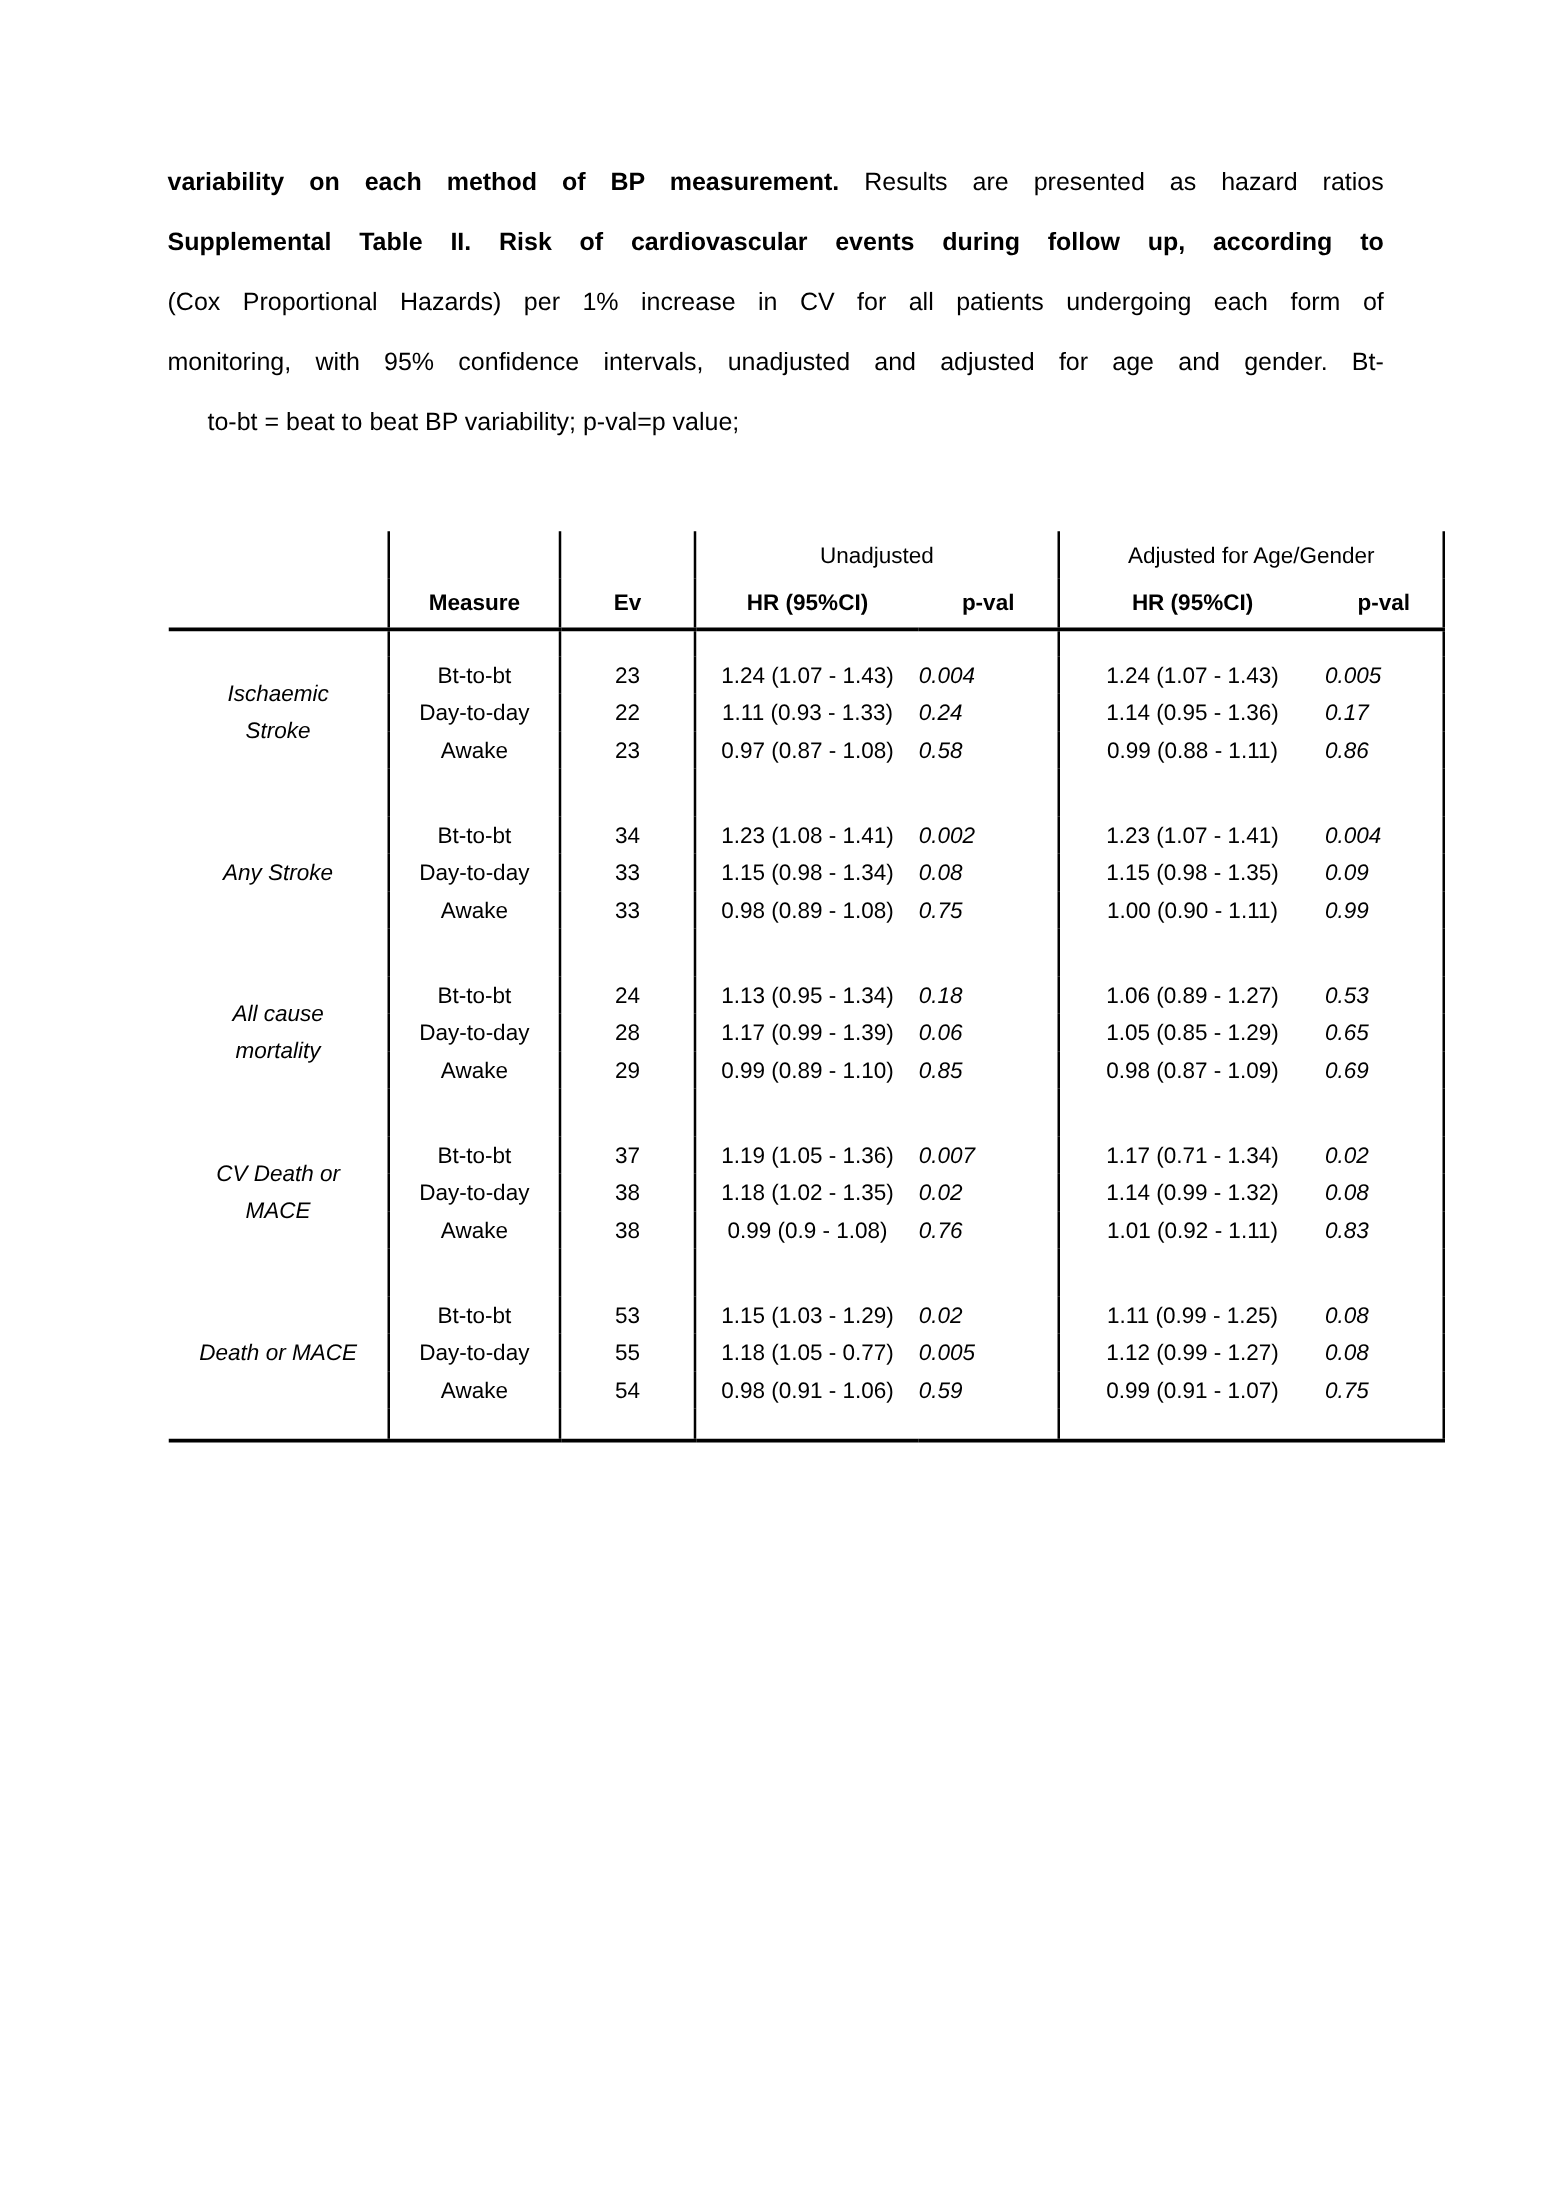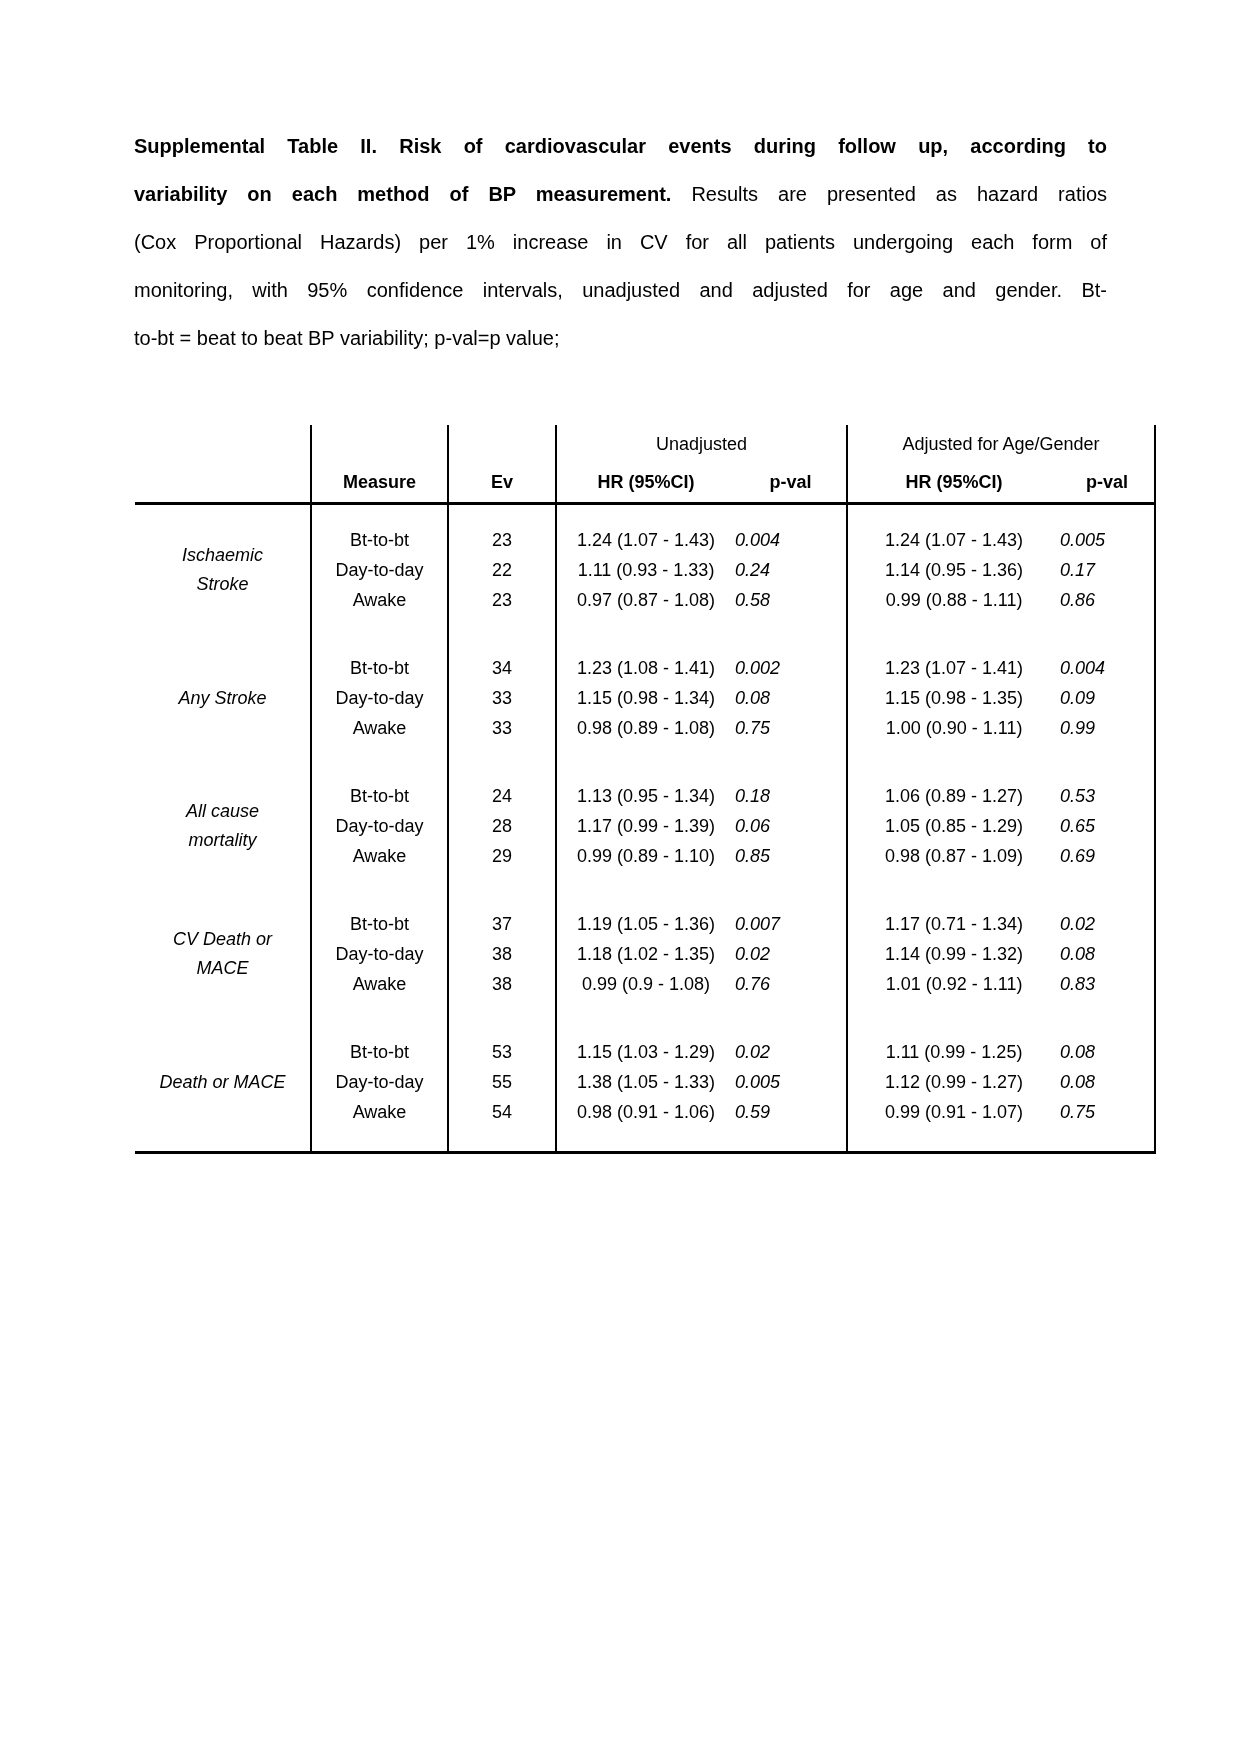--- a/index.html
+++ b/index.html
@@ -5,21 +5,21 @@
   html,body{margin:0;padding:0;}
   body{
     width:1241px;height:1754px;background:#ffffff;color:#000;
     font-family:"Liberation Sans", sans-serif;position:relative;overflow:hidden;
   }
   .caption{
     position:absolute;left:134px;top:122px;width:973px;
     font-size:20px;line-height:48px;
   }
   .cap-line{text-align:justify;text-align-last:justify;}
-  .cap-line.last{text-align:center;text-align-last:left;}
+  .cap-line.last{text-align:center;text-align-last:left;margin-left:32px;}
   .cap-bold{font-weight:bold;}
   table.results{
     position:absolute;left:135px;top:425px;width:1020px;
     border-collapse:collapse;table-layout:fixed;
   }
   table.results th,table.results td{
     padding:0;margin:0;font-size:18px;font-weight:normal;vertical-align:middle;
   }
   .b-r{border-right:2px solid #000;}
   tr.head-a th{height:38px;}
@@ -31,22 +31,22 @@
   td.hr{text-align:center;padding-left:14px;}
   td.pv{text-align:left;padding-left:8px;font-style:italic;}
   tr.sp-top td{height:20px;}
   tr.sp-mid td{height:38px;}
   tr.sp-bot td{height:24px;border-bottom:3px solid #000;}
 </style>
 </head>
 <body>
 
 <div class="caption">
+  <div class="cap-line"><span class="cap-bold">variability on each method of BP measurement.</span><span> Results are presented as hazard ratios</span></div>
   <div class="cap-line"><span class="cap-bold">Supplemental Table II. Risk of cardiovascular events during follow up, according to</span><span></span></div>
-  <div class="cap-line"><span class="cap-bold">variability on each method of BP measurement.</span><span> Results are presented as hazard ratios</span></div>
   <div class="cap-line"><span class="cap-bold"></span><span>(Cox Proportional Hazards) per 1% increase in CV for all patients undergoing each form of</span></div>
   <div class="cap-line"><span class="cap-bold"></span><span>monitoring, with 95% confidence intervals, unadjusted and adjusted for age and gender. Bt-</span></div>
   <div class="cap-line last"><span class="cap-bold"></span><span>to-bt = beat to beat BP variability; p-val=p value;</span></div>
 </div>
 
 <table class="results">
   <colgroup>
     <col style="width:176px">
       <col style="width:137px">
       <col style="width:108px">
@@ -236,21 +236,21 @@
       <td class="meas b-r">Bt-to-bt</td>
       <td class="ev b-r">53</td>
       <td class="hr">1.15 (1.03 - 1.29)</td>
       <td class="pv b-r">0.02</td>
       <td class="hr">1.11 (0.99 - 1.25)</td>
       <td class="pv b-r">0.08</td>
     </tr>
     <tr class="data">
       <td class="meas b-r">Day-to-day</td>
       <td class="ev b-r">55</td>
-      <td class="hr">1.38 (1.05 - 1.33)</td>
+      <td class="hr">1.18 (1.05 - 0.77)</td>
       <td class="pv b-r">0.005</td>
       <td class="hr">1.12 (0.99 - 1.27)</td>
       <td class="pv b-r">0.08</td>
     </tr>
     <tr class="data">
       <td class="meas b-r">Awake</td>
       <td class="ev b-r">54</td>
       <td class="hr">0.98 (0.91 - 1.06)</td>
       <td class="pv b-r">0.59</td>
       <td class="hr">0.99 (0.91 - 1.07)</td>

